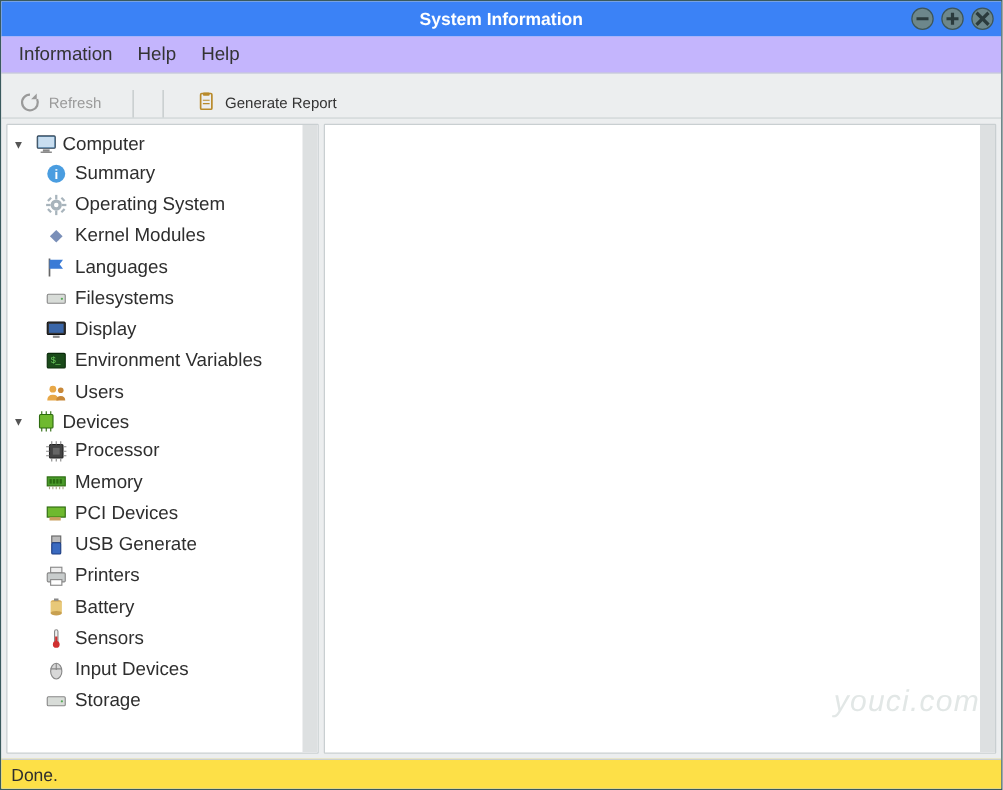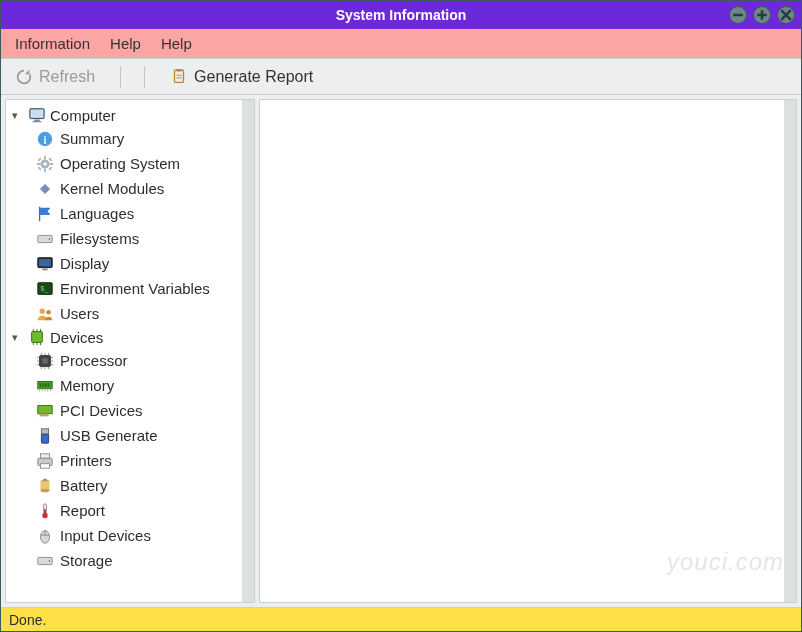--- a/index.html
+++ b/index.html
@@ -8,58 +8,58 @@
     font-size: 14px;
     color: #2e2e2e;
     background: #f2f2f2;
     width: 802px;
     height: 632px;
     display: flex;
     flex-direction: column;
     border: 1px solid #3a5a5e;
   }
   .titlebar {
-    background: #6d28d9;
+    background: #3b82f6;
     color: #fff;
     height: 28px;
     display: flex;
     align-items: center;
     padding: 0 8px;
     font-weight: 600;
     position: relative;
   }
   .titlebar .title { flex: 1; text-align: center; font-size: 14px; }
   .window-controls { display: flex; gap: 6px; position: absolute; right: 6px; }
   .winbtn {
     width: 18px; height: 18px; border-radius: 50%;
     background: #6d878b; color: #2c3e40;
     display: flex; align-items: center; justify-content: center;
     font-size: 12px; cursor: pointer;
     border: 1px solid #3d5659;
   }
   .menubar {
-    background: #fca5a5;
+    background: #c4b5fd;
     height: 30px;
     display: flex;
     align-items: center;
     border-bottom: 1px solid #c9cfd1;
     padding: 0 4px;
     font-size: 15px;
     color: #333;
   }
   .menubar .menu-item { padding: 4px 10px; cursor: pointer; }
   .toolbar {
     background: #eceeef;
     height: 36px;
     display: flex;
-    align-items: center;
+    align-items: flex-end;
     gap: 15px;
     border-bottom: 1px solid #c9cfd1;
     padding: 0 8px;
-    font-size: 16px;
+    font-size: 12px;
   }
   .toolbar .tool-btn {
     display: flex; align-items: center; gap: 6px;
     padding: 3px 6px; border-radius: 3px;
     cursor: pointer; color: #333;
   }
   .toolbar .tool-btn.disabled { color: #9a9a9a; cursor: default; }
   .toolbar .sep { width: 1px; height: 22px; background: #c0c6c8; margin: 0 4px; }
   .content {
     flex: 1;
@@ -379,21 +379,21 @@
               <span>Battery</span>
             </div>
             <div class="tree-item">
               <span class="icon">
                 <svg viewBox="0 0 20 20">
                   <rect x="8.5" y="2" width="3" height="12" rx="1.5" fill="#eee" stroke="#888"></rect>
                   <circle cx="10" cy="15" r="3" fill="#d03030"></circle>
                   <rect x="9" y="8" width="2" height="6" fill="#d03030"></rect>
                 </svg>
               </span>
-              <span>Report</span>
+              <span>Sensors</span>
             </div>
             <div class="tree-item">
               <span class="icon">
                 <svg viewBox="0 0 20 20">
                   <ellipse cx="10" cy="11" rx="5" ry="7" fill="#d8d8d8" stroke="#888"></ellipse>
                   <line x1="10" y1="4" x2="10" y2="10" stroke="#888"></line>
                   <line x1="5" y1="9" x2="15" y2="9" stroke="#888"></line>
                 </svg>
               </span>
               <span>Input Devices</span>

